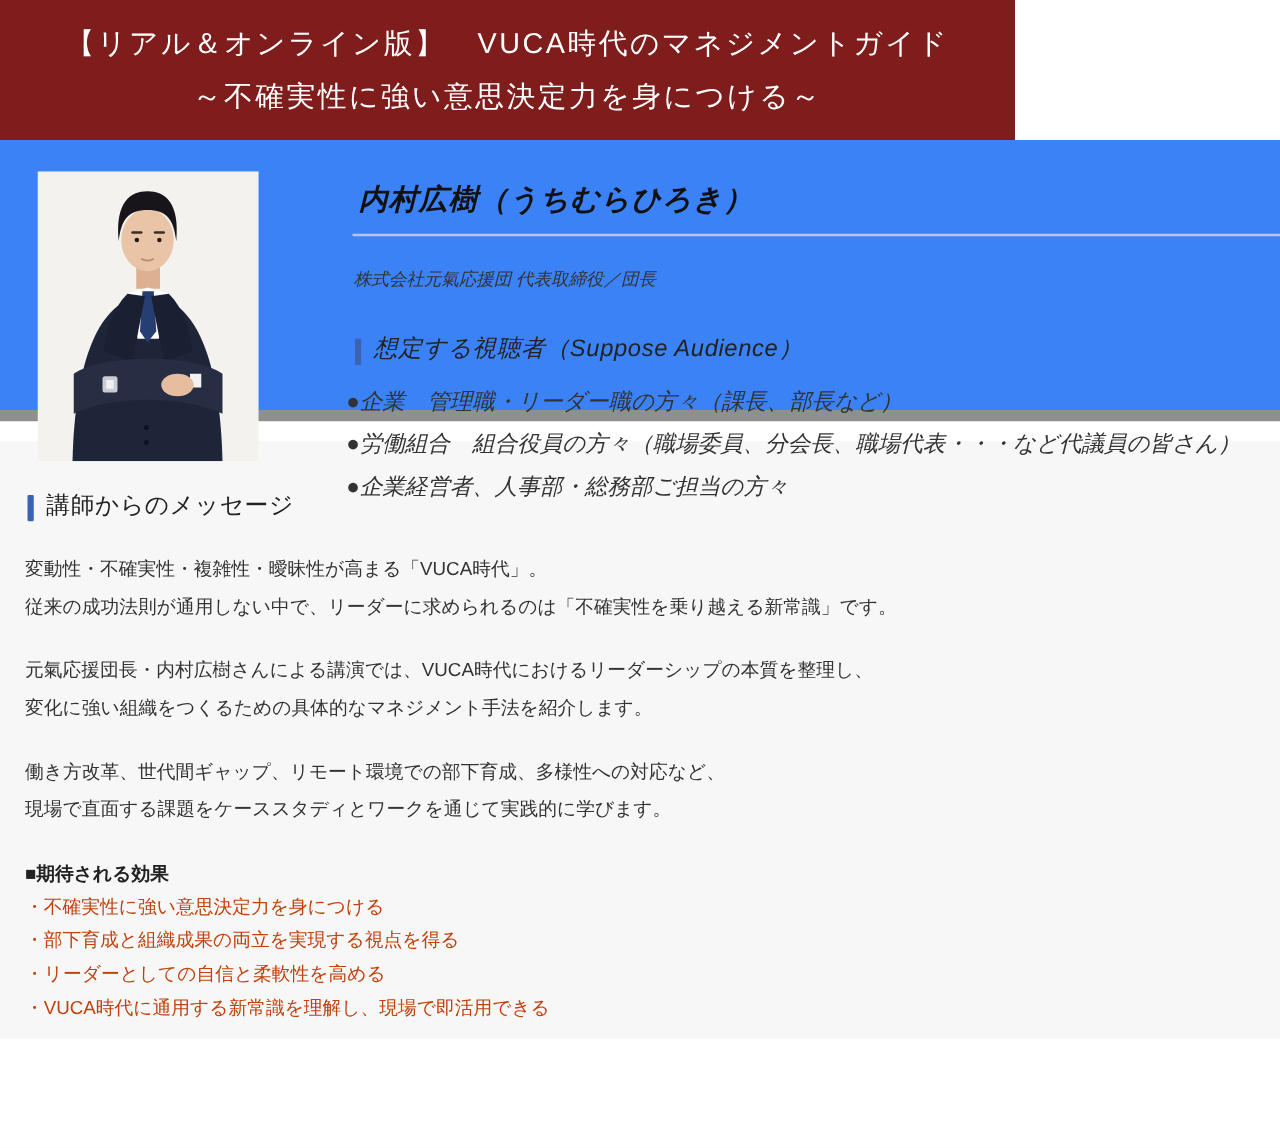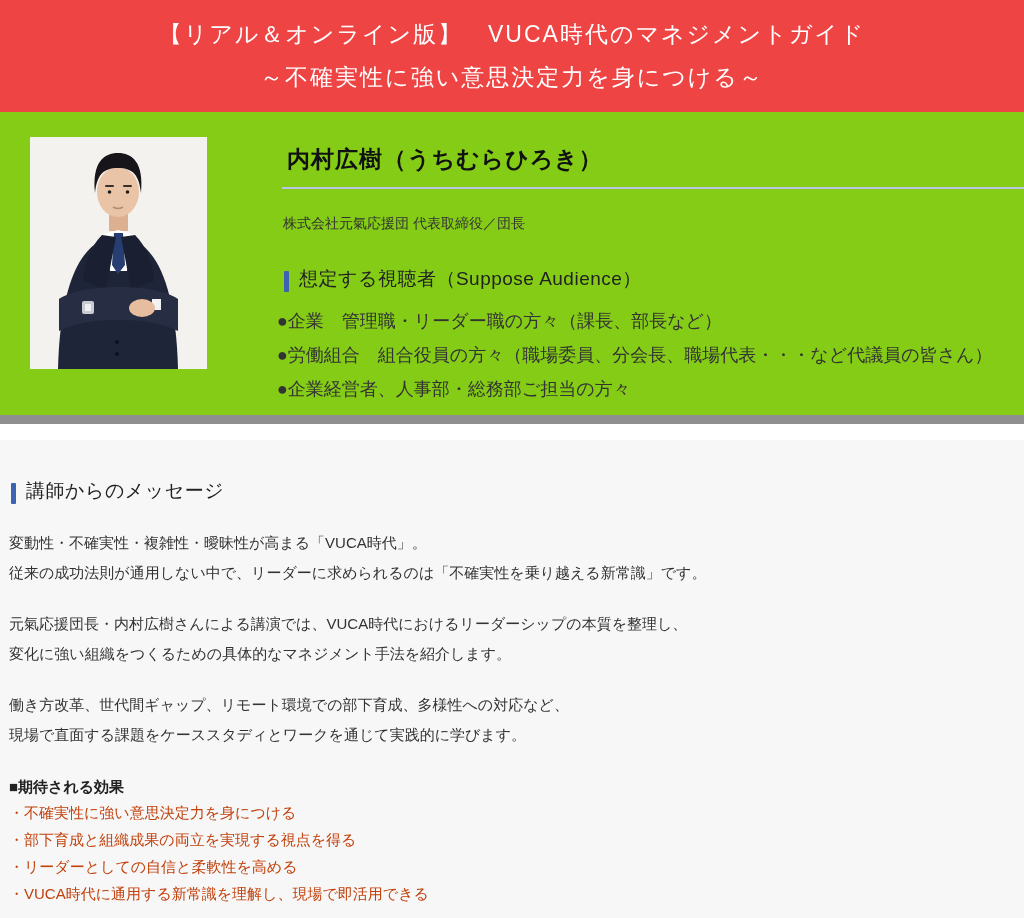--- a/index.html
+++ b/index.html
@@ -6,38 +6,39 @@
   html, body {
     width: 1024px; height: 918px;
     background: #ffffff;
     font-family: "Liberation Sans", "DejaVu Sans", sans-serif;
     color: #333;
     overflow: hidden;
   }
 
   
   .banner {
-    width: 1024px; height: 112px;
-    background: #ef4444;
+    width: 812px; height: 112px;
+    background: #7f1d1d;
     color: #ffffff;
     text-align: center;
     padding-top: 13px;
   }
   .banner-line {
     font-size: 23px;
     line-height: 43px;
     letter-spacing: 2px;
     font-weight: 500;
   }
 
   
   .profile {
     position: relative;
-    width: 1024px; height: 303px;
-    background: #84cc16;
+    width: 1024px; height: 216px;
+    background: #3b82f6;
+    font-style: italic;
   }
   .photo {
     position: absolute;
     left: 30px; top: 25px;
     width: 177px; height: 232px;
   }
   .profile-right {
     position: absolute;
     left: 282px; top: 0; right: 0; height: 100%;
   }
@@ -96,21 +97,21 @@
   .divider {
     width: 1024px; height: 9px;
     background: #8f8f8f;
   }
 
   
   .message {
     margin-top: 16px;
     width: 1024px; height: 478px;
     background: #f7f7f7;
-    padding: 38px 30px 0 9px;
+    padding: 38px 30px 0 20px;
   }
   .message-heading { margin-left: 2px; }
   .para {
     white-space: pre-line;
     font-size: 15px;
     line-height: 30px;
     color: #333;
     margin-top: 14px;
     margin-bottom: 21px;
   }

